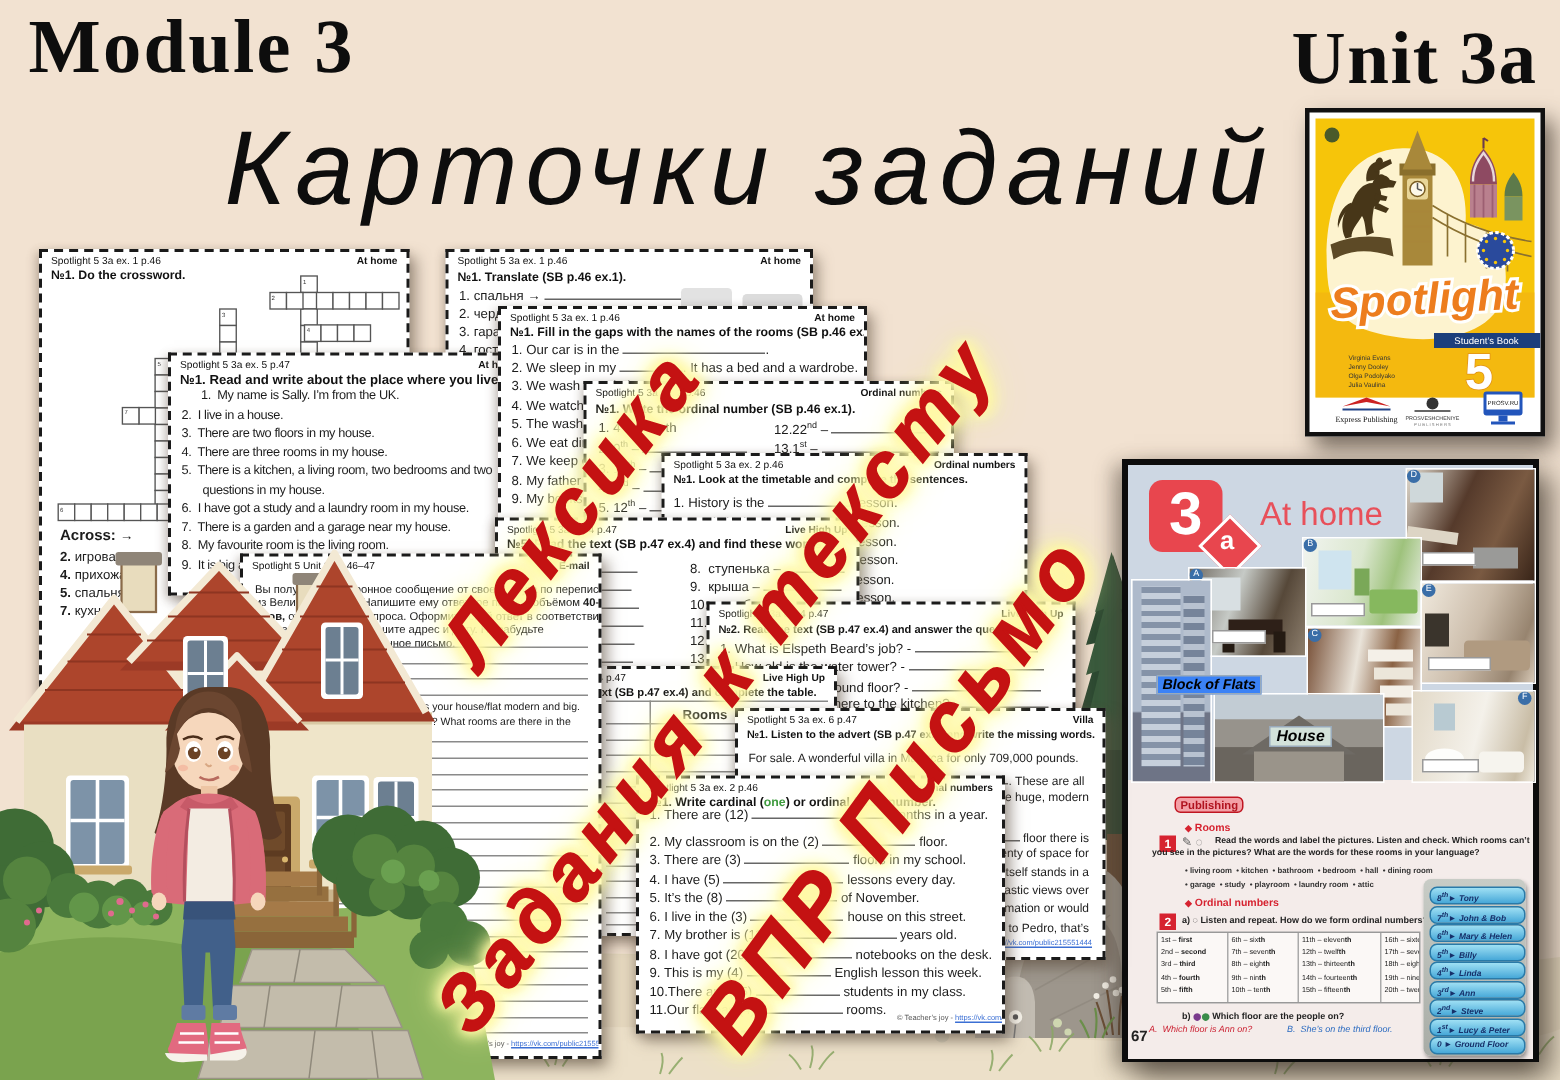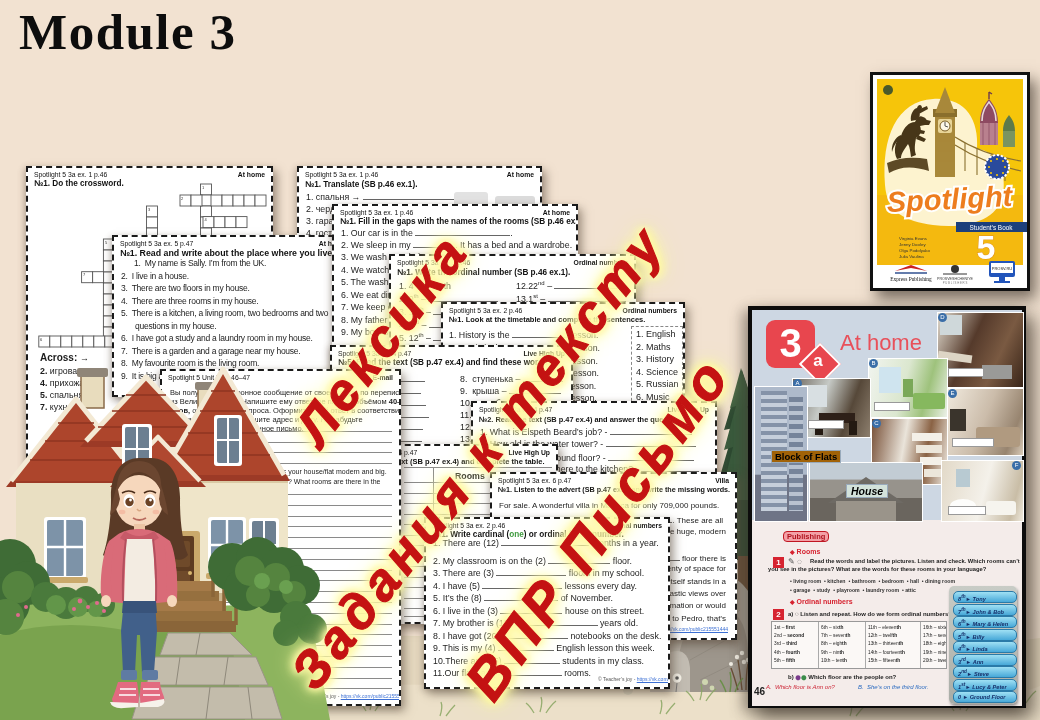--- a/index.html
+++ b/index.html
@@ -98,21 +98,23 @@
  </g>
 
  <g fill="#cfd6b0">
         <circle cx="705" cy="682" r="3"></circle>
         <circle cx="712" cy="688" r="2.4"></circle>
       </g>
 </svg>
 
 <div style="position:absolute;left:19px;top:3px;z-index:6;font-family:'Liberation Serif',serif;font-weight:bold;font-size:51px;color:#0d0d0d;letter-spacing:1.5px">Module 3</div>
 
-
+<div style="position:absolute;right:15px;top:9px;z-index:6;font-family:'Liberation Serif',serif;font-weight:bold;font-size:50px;color:#0d0d0d;letter-spacing:1px">Unit 3a</div>
+
+<div style="position:absolute;left:145px;top:72px;width:710px;z-index:6;font-style:italic;font-size:70px;letter-spacing:6px;color:#0d0d0d;text-align:center;white-space:nowrap">Карточки заданий</div>
 
 <div class="card" style="left:26px;top:166px;width:243px;height:448px;z-index:10">
  <div class="hdr">Spotlight 5 3a ex. 1 p.46</div>
       <div class="tag">At home</div>
  <div class="task" style="top:11px">№1. Do the crossword.</div>
 
  <svg width="243" height="200" viewBox="0 0 243 200" style="position:absolute;left:0;top:0">
   <g fill="#fff" stroke="#555" stroke-width="0.9">
    <g>
             <rect x="172.5" y="16" width="11" height="11"></rect>
@@ -249,28 +251,20 @@
  <div class="hdr">Spotlight 5 3a ex. 2 p.46</div>
       <div class="tag">Ordinal numbers</div>
  <div class="task" style="top:11px;font-size:7.5px">№1. Look at the timetable and complete the sentences.</div>
  <div class="tx" style="left:6px;top:25px">1. History is the <span class="bl" style="width:56px"></span> lesson.</div>
  <div class="tx" style="left:6px;top:38px">2. Music is the <span class="bl" style="width:62px"></span> lesson.</div>
  <div class="tx" style="left:6px;top:50.5px">3. English is the <span class="bl" style="width:54px"></span> lesson.</div>
  <div class="tx" style="left:6px;top:63px">4. Maths is the <span class="bl" style="width:60px"></span> lesson.</div>
  <div class="tx" style="left:6px;top:75.5px">5. Science is the <span class="bl" style="width:50px"></span> lesson.</div>
  <div class="tx" style="left:6px;top:88px">6. Russian is the <span class="bl" style="width:50px"></span> lesson.</div>
 
- <div style="position:absolute;left:188px;top:22px;width:50px;height:78px;border:1px dashed #888">
-  <div class="tx" style="left:4px;top:2px;font-size:9px">1. English</div>
-  <div class="tx" style="left:4px;top:14.5px;font-size:9px">2. Maths</div>
-  <div class="tx" style="left:4px;top:27px;font-size:9px">3. History</div>
-  <div class="tx" style="left:4px;top:39.5px;font-size:9px">4. Science</div>
-  <div class="tx" style="left:4px;top:52px;font-size:9px">5. Russian</div>
-  <div class="tx" style="left:4px;top:64.5px;font-size:9px">6. Music</div>
- </div>
 </div>
 
 <div class="card" style="left:330px;top:345px;width:239px;height:110px;z-index:15">
  <div class="hdr">Spotlight 5 3a ex. 4 p.47</div>
       <div class="tag">Live High Up</div>
  <div class="task" style="top:11px;font-size:8.2px">№5. Read the text (SB p.47 ex.4) and find these words</div>
  <div class="tx" style="left:7px;top:26px">1. печь – <span class="bl" style="width:48px"></span></div>
  <div class="tx" style="left:7px;top:38px">2. вид – <span class="bl" style="width:48px"></span></div>
  <div class="tx" style="left:7px;top:50px">3. этаж – <span class="bl" style="width:48px"></span></div>
  <div class="tx" style="left:7px;top:62px">4. башня – <span class="bl" style="width:44px"></span></div>
@@ -773,21 +767,21 @@
   <div style="position:absolute;left:14px;top:8px;width:14px;height:18px;background:#b8cad2"></div>
   <div style="position:absolute;left:70px;top:0;width:9px;height:9px;background:#3a6ea8;border-radius:50%;color:#fff;font-size:6px;text-align:center;line-height:9px">F</div>
  </div>
  <div style="position:absolute;left:196px;top:196px;width:36px;height:7px;background:#fff;border:1px solid #999"></div>
 
  <div style="position:absolute;left:2px;top:76px;width:52px;height:134px;background:linear-gradient(180deg,#aebacb 0 65%,#6e7486 66%);border:1px solid #fff;overflow:hidden">
   <div style="position:absolute;left:6px;top:4px;width:26px;height:120px;background:repeating-linear-gradient(180deg,#8593a8 0 4px,#c6cfdb 4px 8px)"></div>
   <div style="position:absolute;left:34px;top:10px;width:14px;height:114px;background:repeating-linear-gradient(180deg,#76849a 0 5px,#b8c2d0 5px 9px)"></div>
  </div>
 
- <div style="position:absolute;left:19px;top:140px;background:#a16207;border:1px solid #9ab;padding:0 3px;font-weight:bold;font-size:9.5px;white-space:nowrap;z-index:3">Block of Flats</div>
+ <div style="position:absolute;left:19px;top:140px;background:#3b82f6;border:1px solid #9ab;padding:0 3px;font-weight:bold;font-style:italic;font-size:9.5px;white-space:nowrap;z-index:3">Block of Flats</div>
 
  <div style="position:absolute;left:57px;top:152px;width:112px;height:58px;background:linear-gradient(180deg,#c2ccd4 0 28%,#97938c 29% 60%,#6a655e 61%);border:1px solid #fff;overflow:hidden">
   <div style="position:absolute;left:18px;top:14px;width:0;height:0;border-left:38px solid transparent;border-right:38px solid transparent;border-bottom:26px solid #6e6a64"></div>
   <div style="position:absolute;left:26px;top:38px;width:60px;height:20px;background:#9a948a"></div>
  </div>
 
  <div style="position:absolute;left:94px;top:174px;background:#d3e2da;border:1px solid #9ab;padding:0 4px;font-weight:bold;font-style:italic;font-size:10.5px;z-index:3">House</div>
 
  <div style="position:absolute;left:31px;top:221px;background:#f3a0a6;border:1px solid #c01622;border-radius:4px;padding:0 3px;color:#b0121e;font-weight:bold;font-size:7.5px">Publishing</div>
 
@@ -810,21 +804,21 @@
   <div style="flex:0 0 42px;border-right:1px solid #aaa;padding:2px 2px">1st – <b>first</b><br>2nd – <b>second</b><br>3rd – <b>third</b><br>4th – <b>fourth</b><br>5th – <b>fifth</b></div>
   <div style="flex:0 0 42px;border-right:1px solid #aaa;padding:2px 2px">6th – six<b>th</b><br>7th – seven<b>th</b><br>8th – eigh<b>th</b><br>9th – nin<b>th</b><br>10th – ten<b>th</b></div>
   <div style="flex:0 0 50px;border-right:1px solid #aaa;padding:2px 2px">11th – eleven<b>th</b><br>12th – twelf<b>th</b><br>13th – thirteen<b>th</b><br>14th – fourteen<b>th</b><br>15th – fifteen<b>th</b></div>
   <div style="flex:1;padding:2px 2px">16th – sixteen<br>17th – seventeen<br>18th – eighteen<br>19th – nineteen<br>20th – twentie</div>
  </div>
 
  <div style="position:absolute;left:36px;top:364px;font-size:6px;color:#222"><b>b)</b> <span style="color:#7a3a8c;font-size:5px">⬤</span><span style="color:#3a8c4a;font-size:5px">⬤</span> <b>Which floor are the people on?</b></div>
  <div style="position:absolute;left:14px;top:374px;font-size:6px;font-style:italic;color:#c23">A.&nbsp; Which floor is Ann on?</div>
  <div style="position:absolute;left:106px;top:374px;font-size:6px;font-style:italic;color:#2a6ac0">B.&nbsp; She’s on the third floor.</div>
 
- <div style="position:absolute;left:2px;top:376px;font-size:10px;font-weight:bold;color:#222">46</div>
+ <div style="position:absolute;left:2px;top:376px;font-size:10px;font-weight:bold;color:#222">67</div>
 
  <div style="position:absolute;left:197px;top:276px;width:68px;height:118px;background:linear-gradient(180deg,#c8ccc6,#a8aca6);border-radius:5px;box-shadow:1px 2px 3px rgba(0,0,0,.4)">
   <div class="fl" style="top:5px">8<sup>th</sup>► Tony</div>
   <div class="fl" style="top:17.5px">7<sup>th</sup>► John &amp; Bob</div>
   <div class="fl" style="top:30px">6<sup>th</sup>► Mary &amp; Helen</div>
   <div class="fl" style="top:42.5px">5<sup>th</sup>► Billy</div>
   <div class="fl" style="top:55px">4<sup>th</sup>► Linda</div>
   <div class="fl" style="top:67.5px">3<sup>rd</sup>► Ann</div>
   <div class="fl" style="top:80px">2<sup>nd</sup>► Steve</div>
   <div class="fl" style="top:92.5px">1<sup>st</sup>► Lucy &amp; Peter</div>

